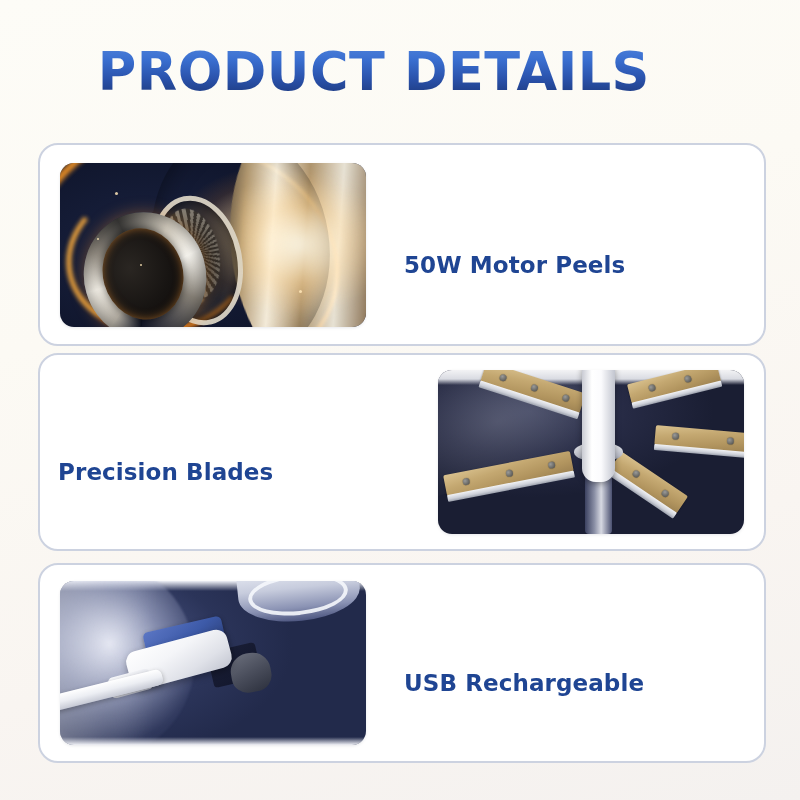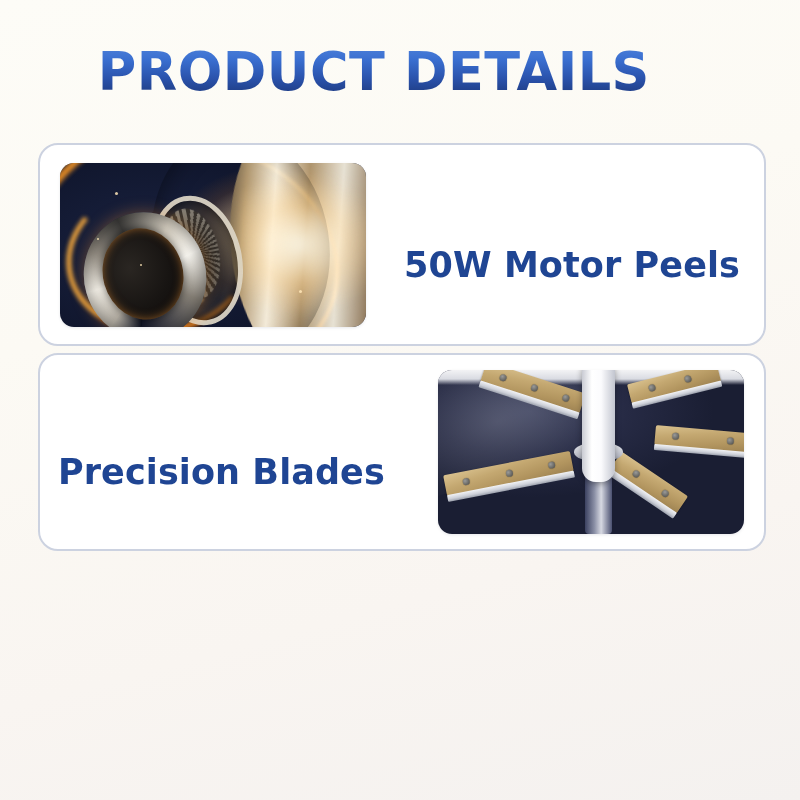--- a/index.html
+++ b/index.html
@@ -75,21 +75,21 @@
   }
   .label-cell {
     flex: 1 1 auto;
     display: flex;
     align-items: center;
     padding: 0 18px;
   }
   .label-cell.align-left  { justify-content: flex-start; }
   .feature-label {
     font-family: "DejaVu Sans", sans-serif;
-    font-size: 35px;
+    font-size: 23px;
     font-weight: bold;
     color: #1f4593;
     letter-spacing: 0.1px;
     white-space: nowrap;
     margin-top: 40px;
   }
 
   
   .motor {
     background:
@@ -461,14 +461,33 @@
       </div>
       <div class="shaft-low"></div>
       <div class="shaft-base"></div>
       <div class="shaft"></div>
     </div>
     <div class="label-cell align-left">
       <span class="feature-label">Precision Blades</span>
     </div>
   </div>
 
+  <div class="card card-3">
+    <div class="media usb">
+      <div class="top-edge"></div>
+      <div class="body-hi"></div>
+      <div class="white-sheen"></div>
+      <div class="lid"></div>
+      <div class="lid-ring"></div>
+      <div class="port-dark"></div>
+      <div class="port"></div>
+      <div class="grip"></div>
+      <div class="plug"></div>
+      <div class="cable-neck"></div>
+      <div class="cable"></div>
+      <div class="bottom-edge"></div>
+    </div>
+    <div class="label-cell align-left">
+      <span class="feature-label">USB Rechargeable</span>
+    </div>
+  </div>
 
 </div>
 
 </body></html>

